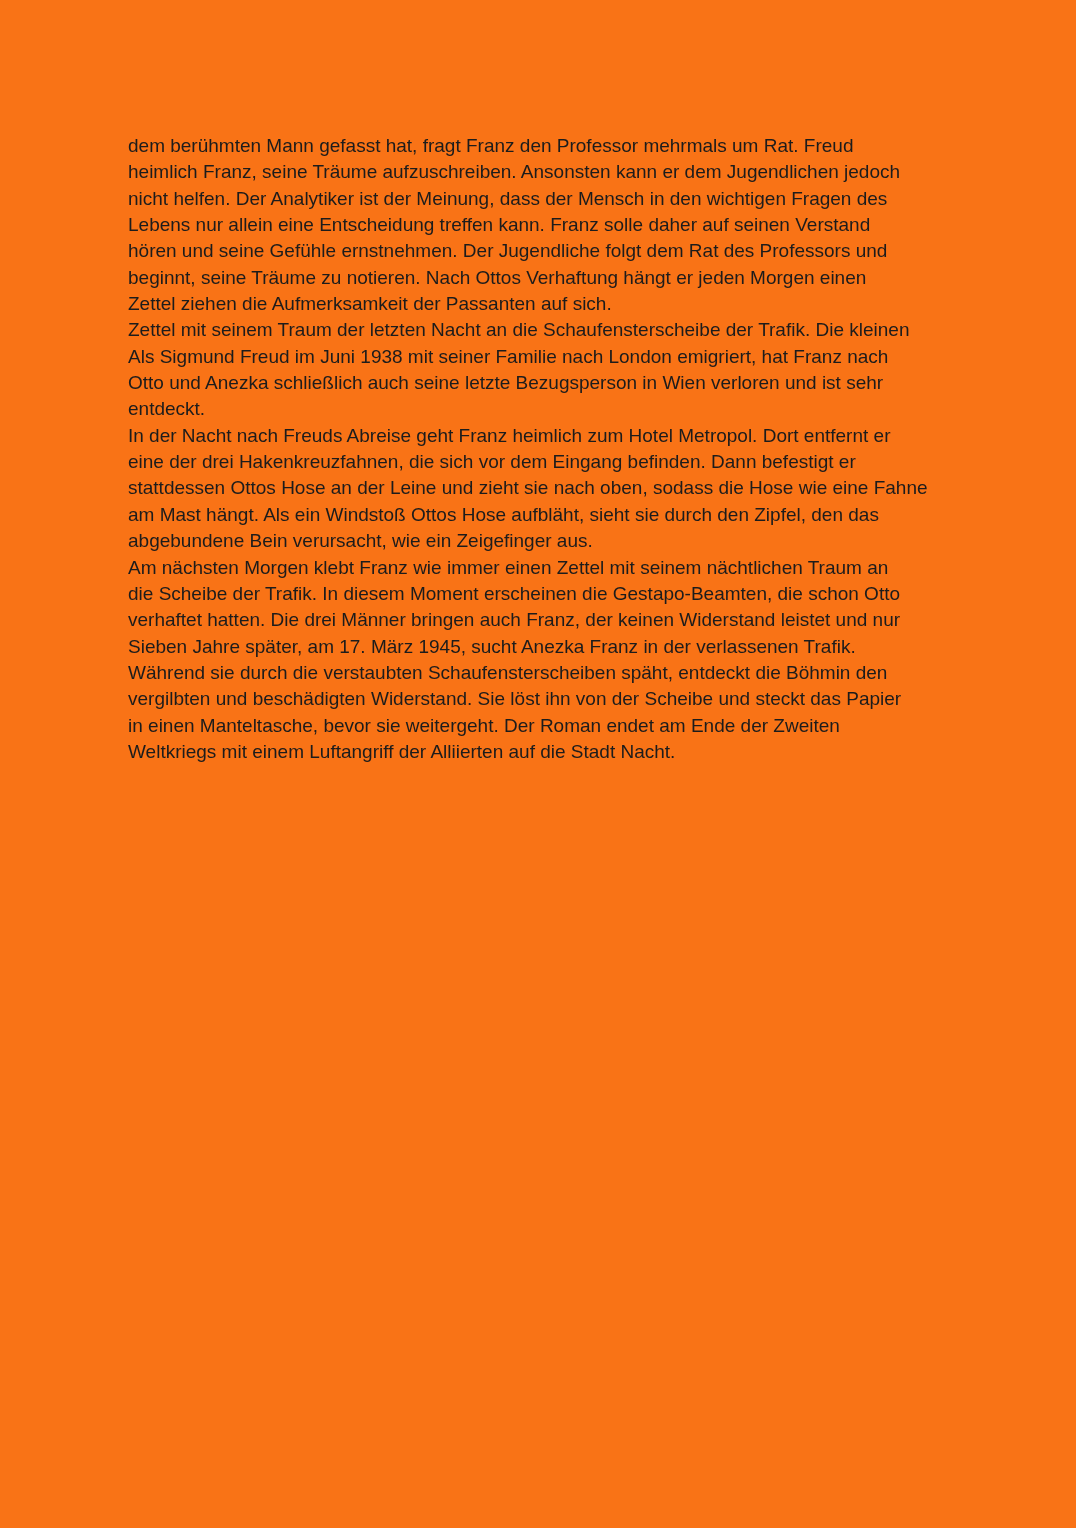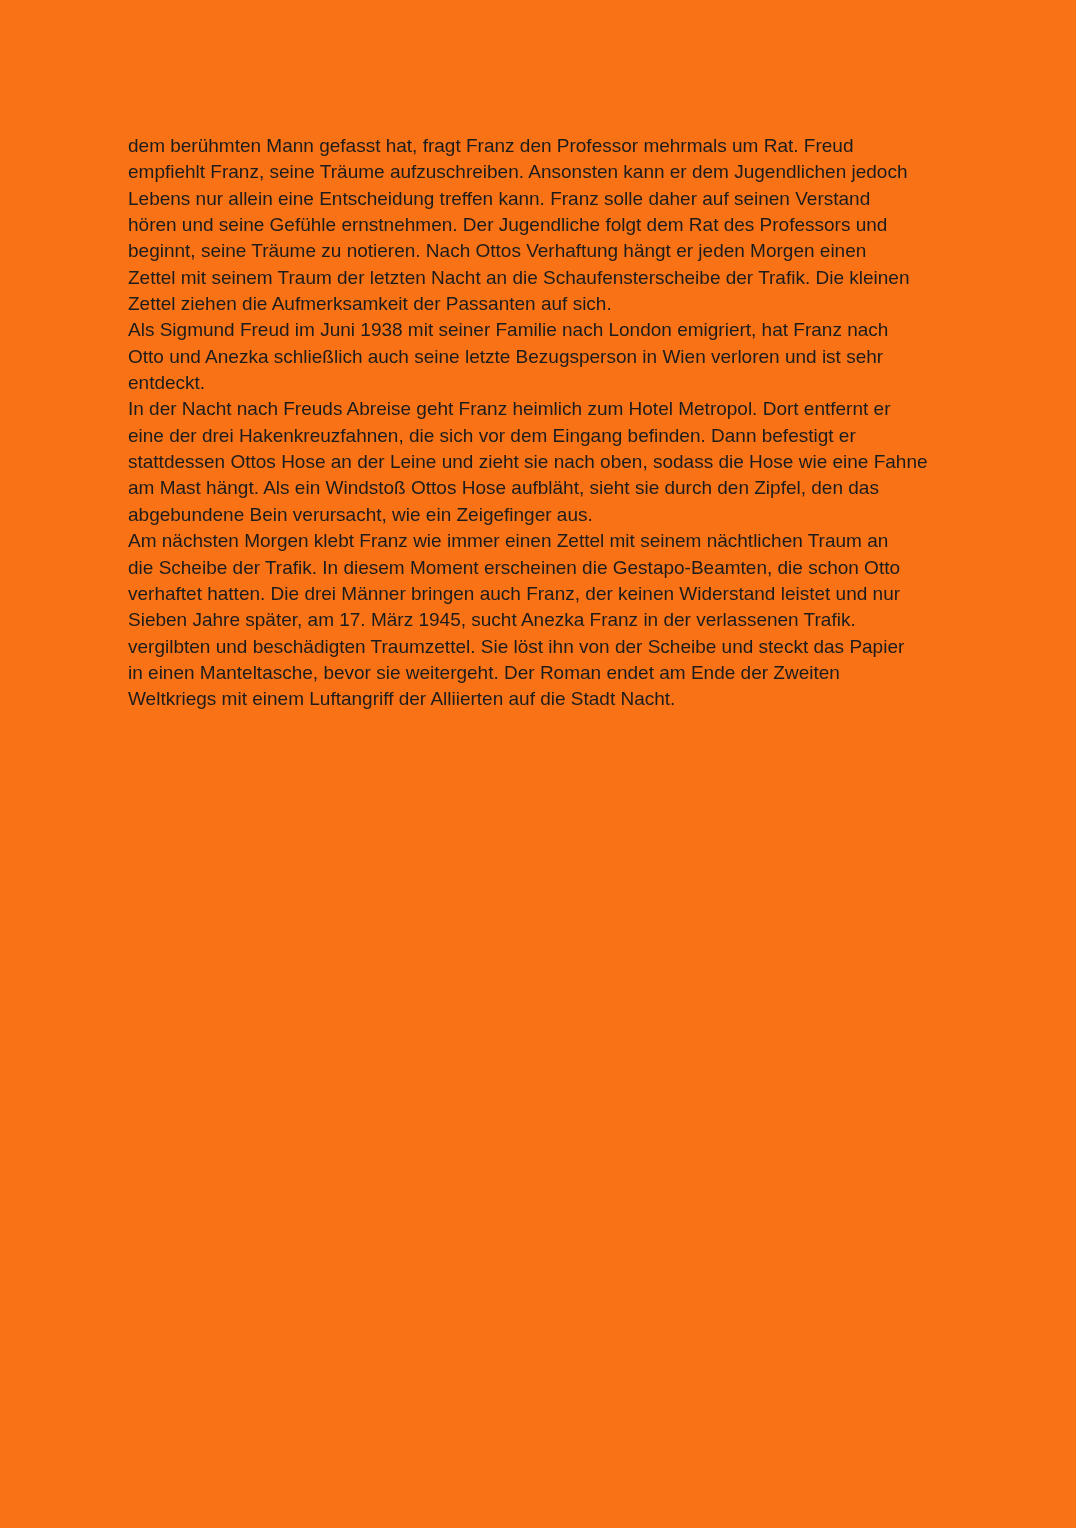--- a/index.html
+++ b/index.html
@@ -29,35 +29,37 @@
     white-space: pre;
     height: 26.35px;
   }
 </style>
 </head>
 <body>
 
 <div class="page">
   <div class="text-block">
     <div class="text-line">dem berühmten Mann gefasst hat, fragt Franz den Professor mehrmals um Rat. Freud</div>
-    <div class="text-line">empfiehlt Franz, seine Träume aufzuschreiben. Ansonsten kann er dem Jugendlichen jedoch</div>
+    <div class="text-line">heimlich Franz, seine Träume aufzuschreiben. Ansonsten kann er dem Jugendlichen jedoch</div>
+    <div class="text-line">nicht helfen. Der Analytiker ist der Meinung, dass der Mensch in den wichtigen Fragen des</div>
     <div class="text-line">Lebens nur allein eine Entscheidung treffen kann. Franz solle daher auf seinen Verstand</div>
     <div class="text-line">hören und seine Gefühle ernstnehmen. Der Jugendliche folgt dem Rat des Professors und</div>
     <div class="text-line">beginnt, seine Träume zu notieren. Nach Ottos Verhaftung hängt er jeden Morgen einen</div>
+    <div class="text-line">Zettel ziehen die Aufmerksamkeit der Passanten auf sich.</div>
     <div class="text-line">Zettel mit seinem Traum der letzten Nacht an die Schaufensterscheibe der Trafik. Die kleinen</div>
-    <div class="text-line">Zettel ziehen die Aufmerksamkeit der Passanten auf sich.</div>
     <div class="text-line">Als Sigmund Freud im Juni 1938 mit seiner Familie nach London emigriert, hat Franz nach</div>
     <div class="text-line">Otto und Anezka schließlich auch seine letzte Bezugsperson in Wien verloren und ist sehr</div>
     <div class="text-line">entdeckt.</div>
     <div class="text-line">In der Nacht nach Freuds Abreise geht Franz heimlich zum Hotel Metropol. Dort entfernt er</div>
     <div class="text-line">eine der drei Hakenkreuzfahnen, die sich vor dem Eingang befinden. Dann befestigt er</div>
     <div class="text-line">stattdessen Ottos Hose an der Leine und zieht sie nach oben, sodass die Hose wie eine Fahne</div>
     <div class="text-line">am Mast hängt. Als ein Windstoß Ottos Hose aufbläht, sieht sie durch den Zipfel, den das</div>
     <div class="text-line">abgebundene Bein verursacht, wie ein Zeigefinger aus.</div>
     <div class="text-line">Am nächsten Morgen klebt Franz wie immer einen Zettel mit seinem nächtlichen Traum an</div>
     <div class="text-line">die Scheibe der Trafik. In diesem Moment erscheinen die Gestapo-Beamten, die schon Otto</div>
     <div class="text-line">verhaftet hatten. Die drei Männer bringen auch Franz, der keinen Widerstand leistet und nur</div>
     <div class="text-line">Sieben Jahre später, am 17. März 1945, sucht Anezka Franz in der verlassenen Trafik.</div>
-    <div class="text-line">vergilbten und beschädigten Traumzettel. Sie löst ihn von der Scheibe und steckt das Papier</div>
+    <div class="text-line">Während sie durch die verstaubten Schaufensterscheiben späht, entdeckt die Böhmin den</div>
+    <div class="text-line">vergilbten und beschädigten Widerstand. Sie löst ihn von der Scheibe und steckt das Papier</div>
     <div class="text-line">in einen Manteltasche, bevor sie weitergeht. Der Roman endet am Ende der Zweiten</div>
     <div class="text-line">Weltkriegs mit einem Luftangriff der Alliierten auf die Stadt Nacht.</div>
   </div>
 </div>
 
 </body></html>

